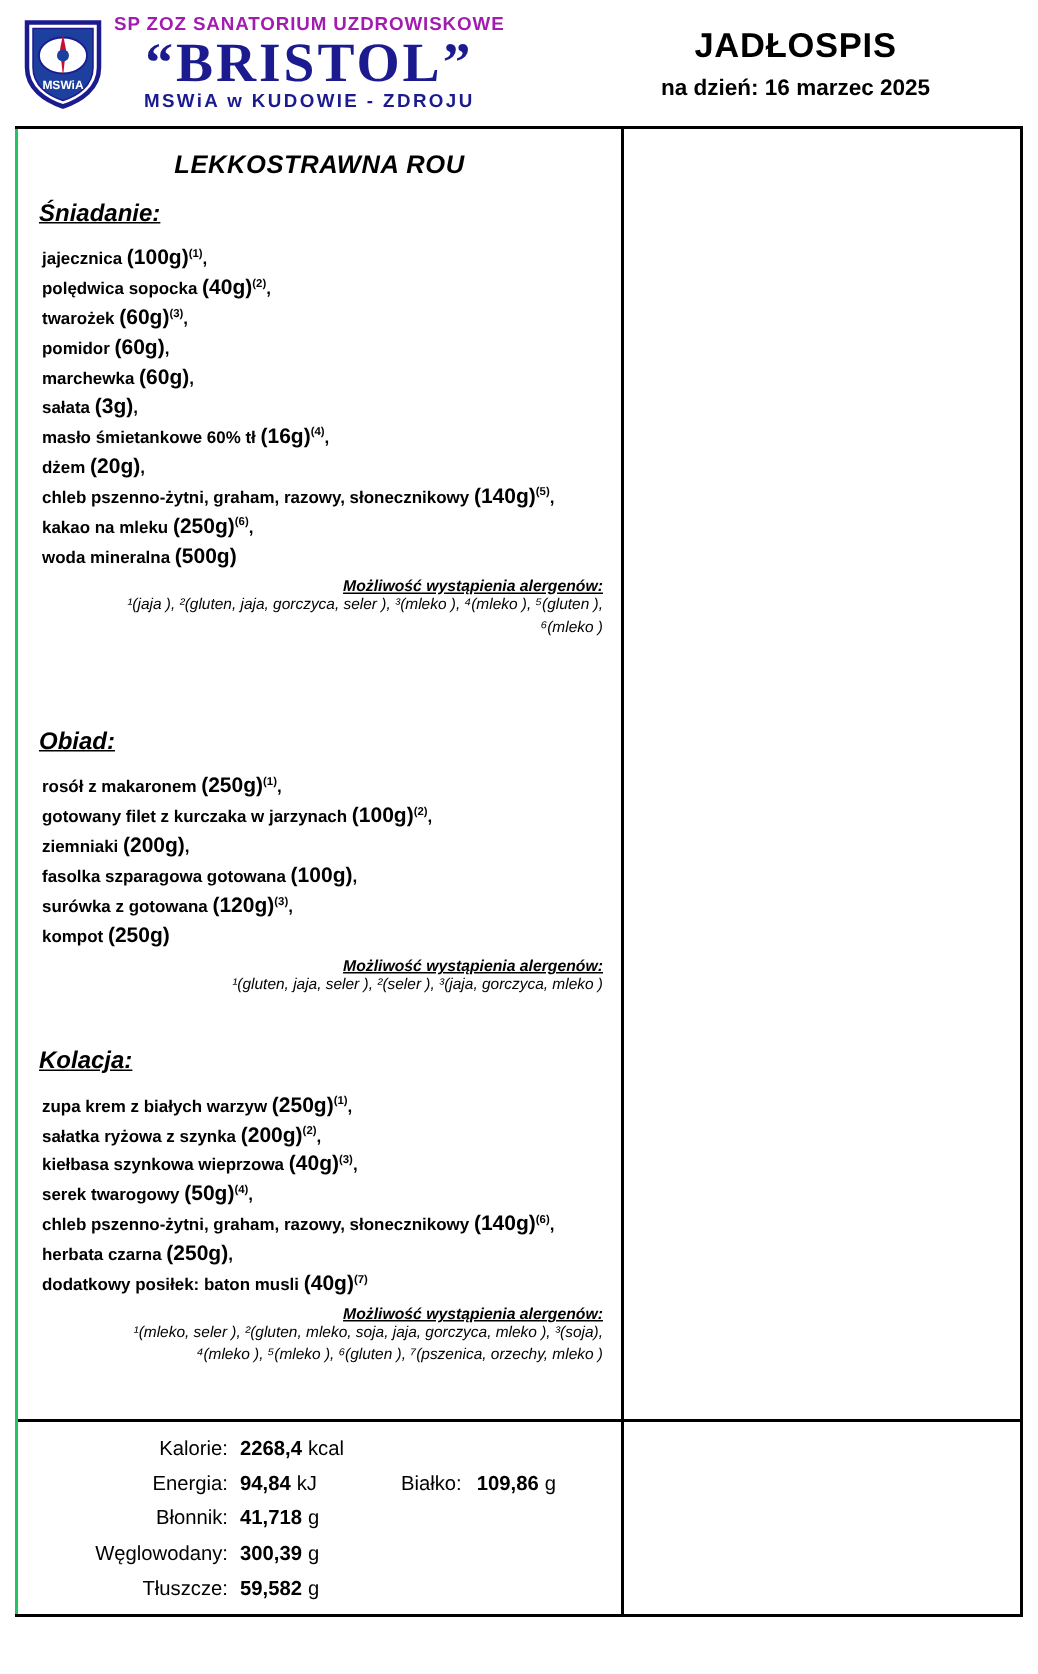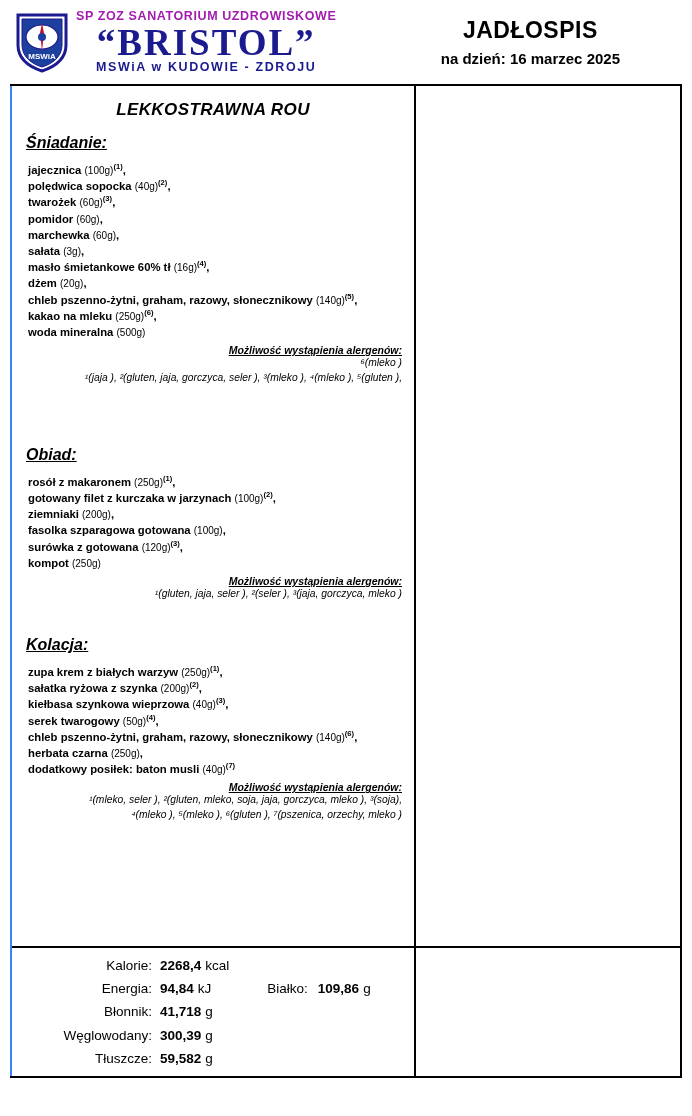--- a/index.html
+++ b/index.html
@@ -84,21 +84,21 @@
   .rule-top {
     border-top: 2px solid #000;
     margin: 0 10px;
   }
 
   
   .frame {
     position: relative;
     margin: 0 10px;
     height: 990px;
-    border-left: 2px solid #3b82f6;
+    border-left: 2px solid #22c55e;
     border-right: 2px solid #000;
     box-sizing: border-box;
   }
   .col-divider {
     position: absolute;
     top: 0;
     bottom: 0;
     left: 402px;
     width: 0;
     border-left: 2px solid #000;
@@ -132,22 +132,22 @@
   .items {
     margin: 0 0 2px 6px;
   }
   .item {
     font-size: 11.3px;
     font-weight: bold;
     line-height: 1.42;
     white-space: nowrap;
   }
   .qty {
-    font-size: 10px;
-    font-weight: normal;
+    font-size: 14px;
+    font-weight: bold;
   }
   sup {
     font-size: 7.6px;
     vertical-align: super;
     line-height: 0;
   }
 
   .allerg-head {
     text-align: right;
     font-size: 10.5px;
@@ -267,22 +267,22 @@
               <div class="item"><span>marchewka</span> <span class="qty"> (60g)</span><span>,</span></div>
               <div class="item"><span>sałata</span> <span class="qty"> (3g)</span><span>,</span></div>
               <div class="item"><span>masło śmietankowe 60% tł</span> <span class="qty"> (16g)</span><sup>(4)</sup><span>,</span></div>
               <div class="item"><span>dżem</span> <span class="qty"> (20g)</span><span>,</span></div>
               <div class="item"><span>chleb pszenno-żytni, graham, razowy, słonecznikowy</span> <span class="qty"> (140g)</span><sup>(5)</sup><span>,</span></div>
               <div class="item"><span>kakao na mleku</span> <span class="qty"> (250g)</span><sup>(6)</sup><span>,</span></div>
               <div class="item"><span>woda mineralna</span> <span class="qty"> (500g)</span></div>
             </div>
             <div class="allerg-head">Możliwość wystąpienia alergenów:</div>
             <div class="allerg-body">
+              <span class="ln">¹(jaja ),  ²(gluten, jaja, gorczyca,  seler ),  ³(mleko ),  ⁴(mleko ), ⁵(gluten  ),</span>
               <span class="ln">⁶(mleko )</span>
-              <span class="ln">¹(jaja ),  ²(gluten, jaja, gorczyca,  seler ),  ³(mleko ),  ⁴(mleko ), ⁵(gluten  ),</span>
             </div>
             <div class="gap-sniadanie"></div>
           </div>
           <div class="meal">
             <div class="meal-title">Obiad:</div>
             <div class="items">
               <div class="item"><span>rosół z makaronem</span> <span class="qty"> (250g)</span><sup>(1)</sup><span>,</span></div>
               <div class="item"><span>gotowany filet z kurczaka w jarzynach</span> <span class="qty"> (100g)</span><sup>(2)</sup><span>,</span></div>
               <div class="item"><span>ziemniaki</span> <span class="qty"> (200g)</span><span>,</span></div>
               <div class="item"><span>fasolka szparagowa gotowana</span> <span class="qty"> (100g)</span><span>,</span></div>

